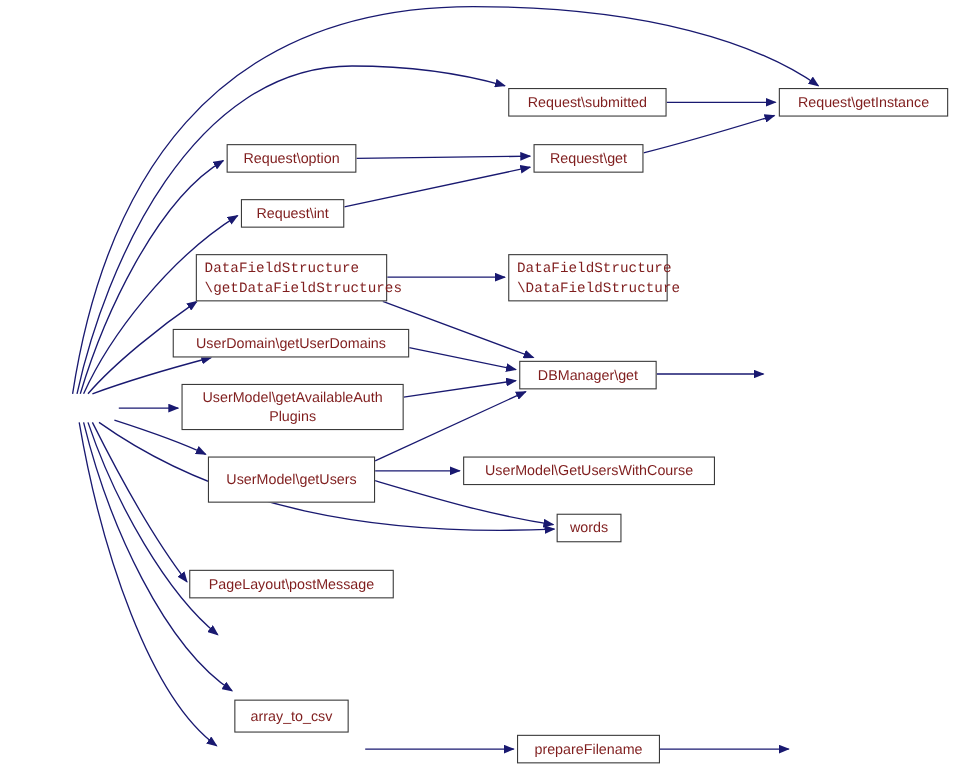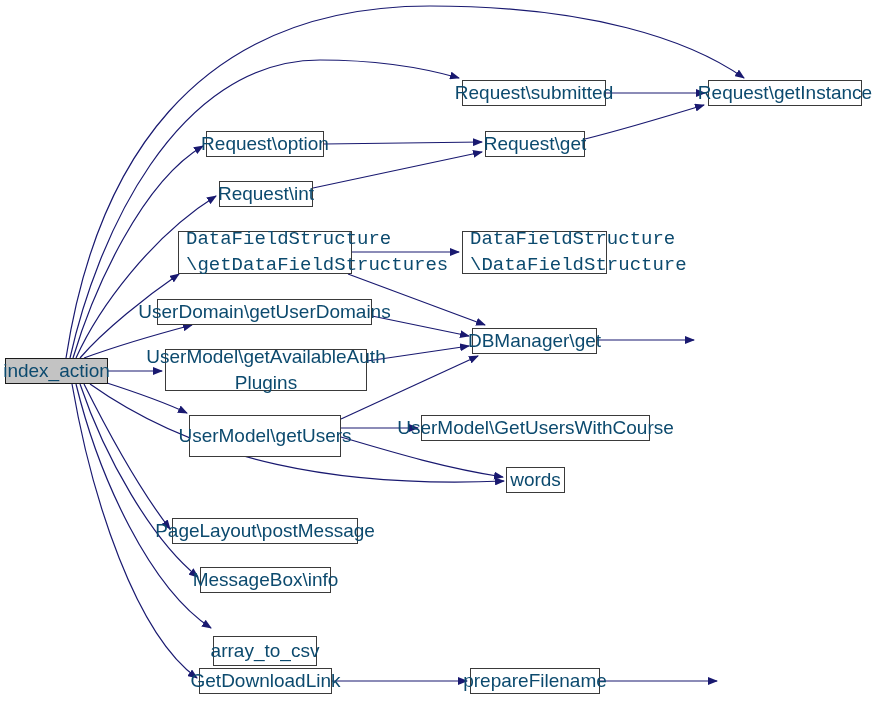--- a/index.html
+++ b/index.html
@@ -9,22 +9,22 @@
     background:#ffffff;
     font-family:"Liberation Sans", sans-serif;
     overflow:hidden;
   }
   #edges{position:absolute;left:0;top:0;width:877px;height:701px;}
   .node{
     position:absolute;
     box-sizing:border-box;
     background:#ffffff;
     border:1.5px solid #3a3a3a;
-    color:#0c4a6e;
-    font-size:19px;
+    color:#7f1d1d;
+    font-size:13px;
     line-height:1.35;
     display:flex;
     align-items:center;
     justify-content:center;
     text-align:center;
     white-space:pre-line;
     cursor:pointer;
   }
   .node.highlight{
     background:#c3c3c3;
@@ -71,21 +71,20 @@
     <path marker-end="url(#arrow)" d="M372,316 L469,336"></path>
     <path marker-end="url(#arrow)" d="M367,361 L469,346"></path>
     <path marker-end="url(#arrow)" d="M341,419 L478,356"></path>
     <path marker-end="url(#arrow)" d="M341,428 L418,428"></path>
     <path marker-end="url(#arrow)" d="M341,437 C395,453 445,468 503,477"></path>
     <path marker-end="url(#arrow)" d="M597,340 L694,340"></path>
     <path marker-end="url(#arrow)" d="M332,681 L467,681"></path>
     <path marker-end="url(#arrow)" d="M600,681 L717,681"></path>
   </svg>
 
-  <div class="node highlight" style="left:5px;top:358px;width:103px;height:26px">index_action</div>
 
   <div class="node" style="left:462px;top:80px;width:144px;height:26px">Request\submitted</div>
 
   <div class="node" style="left:708px;top:80px;width:154px;height:26px">Request\getInstance</div>
 
   <div class="node" style="left:206px;top:131px;width:118px;height:26px">Request\option</div>
 
   <div class="node" style="left:485px;top:131px;width:100px;height:26px">Request\get</div>
 
   <div class="node" style="left:219px;top:181px;width:94px;height:26px">Request\int</div>
@@ -105,22 +104,20 @@
 Plugins</div>
 
   <div class="node" style="left:189px;top:415px;width:152px;height:42px">UserModel\getUsers</div>
 
   <div class="node" style="left:421px;top:415px;width:229px;height:26px">UserModel\GetUsersWithCourse</div>
 
   <div class="node" style="left:506px;top:467px;width:59px;height:26px">words</div>
 
   <div class="node" style="left:172px;top:518px;width:186px;height:26px">PageLayout\postMessage</div>
 
-  <div class="node" style="left:200px;top:567px;width:131px;height:26px">MessageBox\info</div>
 
   <div class="node" style="left:213px;top:636px;width:104px;height:30px">array_to_csv</div>
 
-  <div class="node" style="left:199px;top:668px;width:133px;height:26px">GetDownloadLink</div>
 
   <div class="node" style="left:470px;top:668px;width:130px;height:26px">prepareFilename</div>
 
 
 </div>
 
 </body></html>

